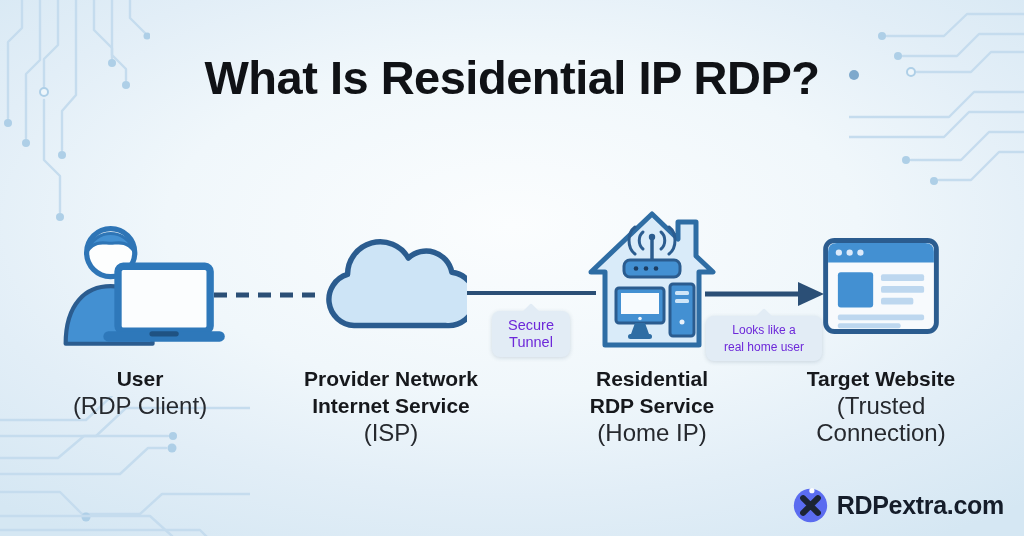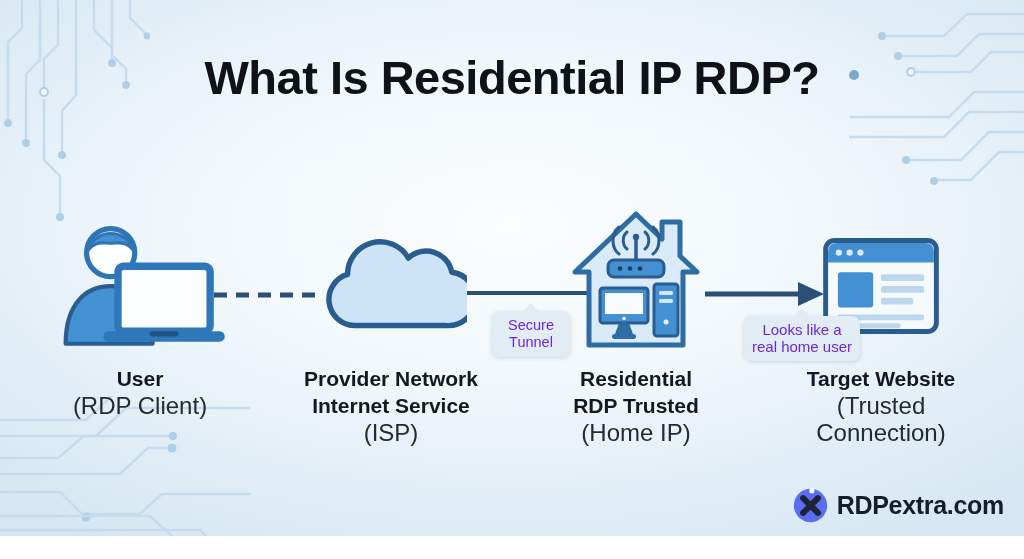--- a/index.html
+++ b/index.html
@@ -24,35 +24,35 @@
   .connectors { position:absolute; top:0; left:0; z-index:1; pointer-events:none; }
   .connectors line { stroke:#2b4f76; }
 
   .node { position:absolute; top:208px; width:220px; text-align:center; z-index:2; }
   .icon-wrap { height:142px; display:flex; align-items:flex-end; justify-content:center; }
   .node-title { margin-top:15px; font-size:21px; font-weight:700; color:#16181c; line-height:27px; }
   .node-sub { font-size:24px; font-weight:400; color:#26292e; line-height:27px; }
 
   #node-user        { left:30px; }
   #node-isp         { left:281px; }
-  #node-residential { left:526px; }
+  #node-residential { left:542px; }
   #node-target      { left:771px; }
 
   .tooltip {
     position:absolute; z-index:3; background:#e2ecf5; border-radius:8px;
     box-shadow:0 1px 4px rgba(40,70,100,0.18); color:#6d28d9; text-align:center;
     line-height:17px; padding:6px 4px;
   }
   .tooltip .tip-arrow {
     position:absolute; top:-5px; left:50%; margin-left:-7px;
     width:14px; height:14px; background:#e2ecf5; transform:rotate(45deg); border-radius:2px;
   }
   .tooltip .tip-text { position:relative; }
   #tooltip-secure   { left:492px; top:311px; width:78px;  font-size:14.5px; }
-  #tooltip-homeuser { left:744px; top:316px; width:116px; font-size:15px; line-height:16.5px; }
+  #tooltip-homeuser { left:706px; top:316px; width:116px; font-size:12px; line-height:16.5px; }
 
   .branding { position:absolute; right:20px; bottom:12px; display:flex; align-items:center; gap:8px; z-index:4; }
   .branding .brand-text { font-size:25px; font-weight:800; color:#151d2a; letter-spacing:-0.3px; }
 </style>
 </head>
 <body>
 
 <div class="canvas">
 
   <svg class="circuit" style="left:0;top:0" width="150" height="235" viewBox="0 0 150 235">
@@ -170,21 +170,21 @@
         <g>
           <rect x="84" y="76" width="24" height="52" rx="3" fill="#4390d2" stroke="#2b5c8f" stroke-width="3"></rect>
           <rect x="89" y="83" width="14" height="4" rx="1.5" fill="#cfe6f8"></rect>
           <rect x="89" y="91" width="14" height="4" rx="1.5" fill="#cfe6f8"></rect>
           <circle cx="96" cy="114" r="2.5" fill="#e8f2fb"></circle>
         </g>
       </svg>
     </div>
     <div class="node-title">
       <div>Residential</div>
-      <div>RDP Trusted</div>
+      <div>RDP Service</div>
     </div>
     <div class="node-sub">(Home IP)</div>
   </div>
 
   <div class="node" id="node-target">
     <div class="icon-wrap" style="padding-bottom:15px">
       <svg width="118" height="98" viewBox="0 0 120 100">
         <rect x="3.5" y="3.5" width="113" height="93" rx="9" fill="#f7fafd" stroke="#2b5c8f" stroke-width="5"></rect>
         <path d="M6,15 Q6,6 15,6 H105 Q114,6 114,15 V26 H6 Z" fill="#4390d2"></path>
         <circle cx="17" cy="16" r="3.2" fill="#dceafb"></circle>

